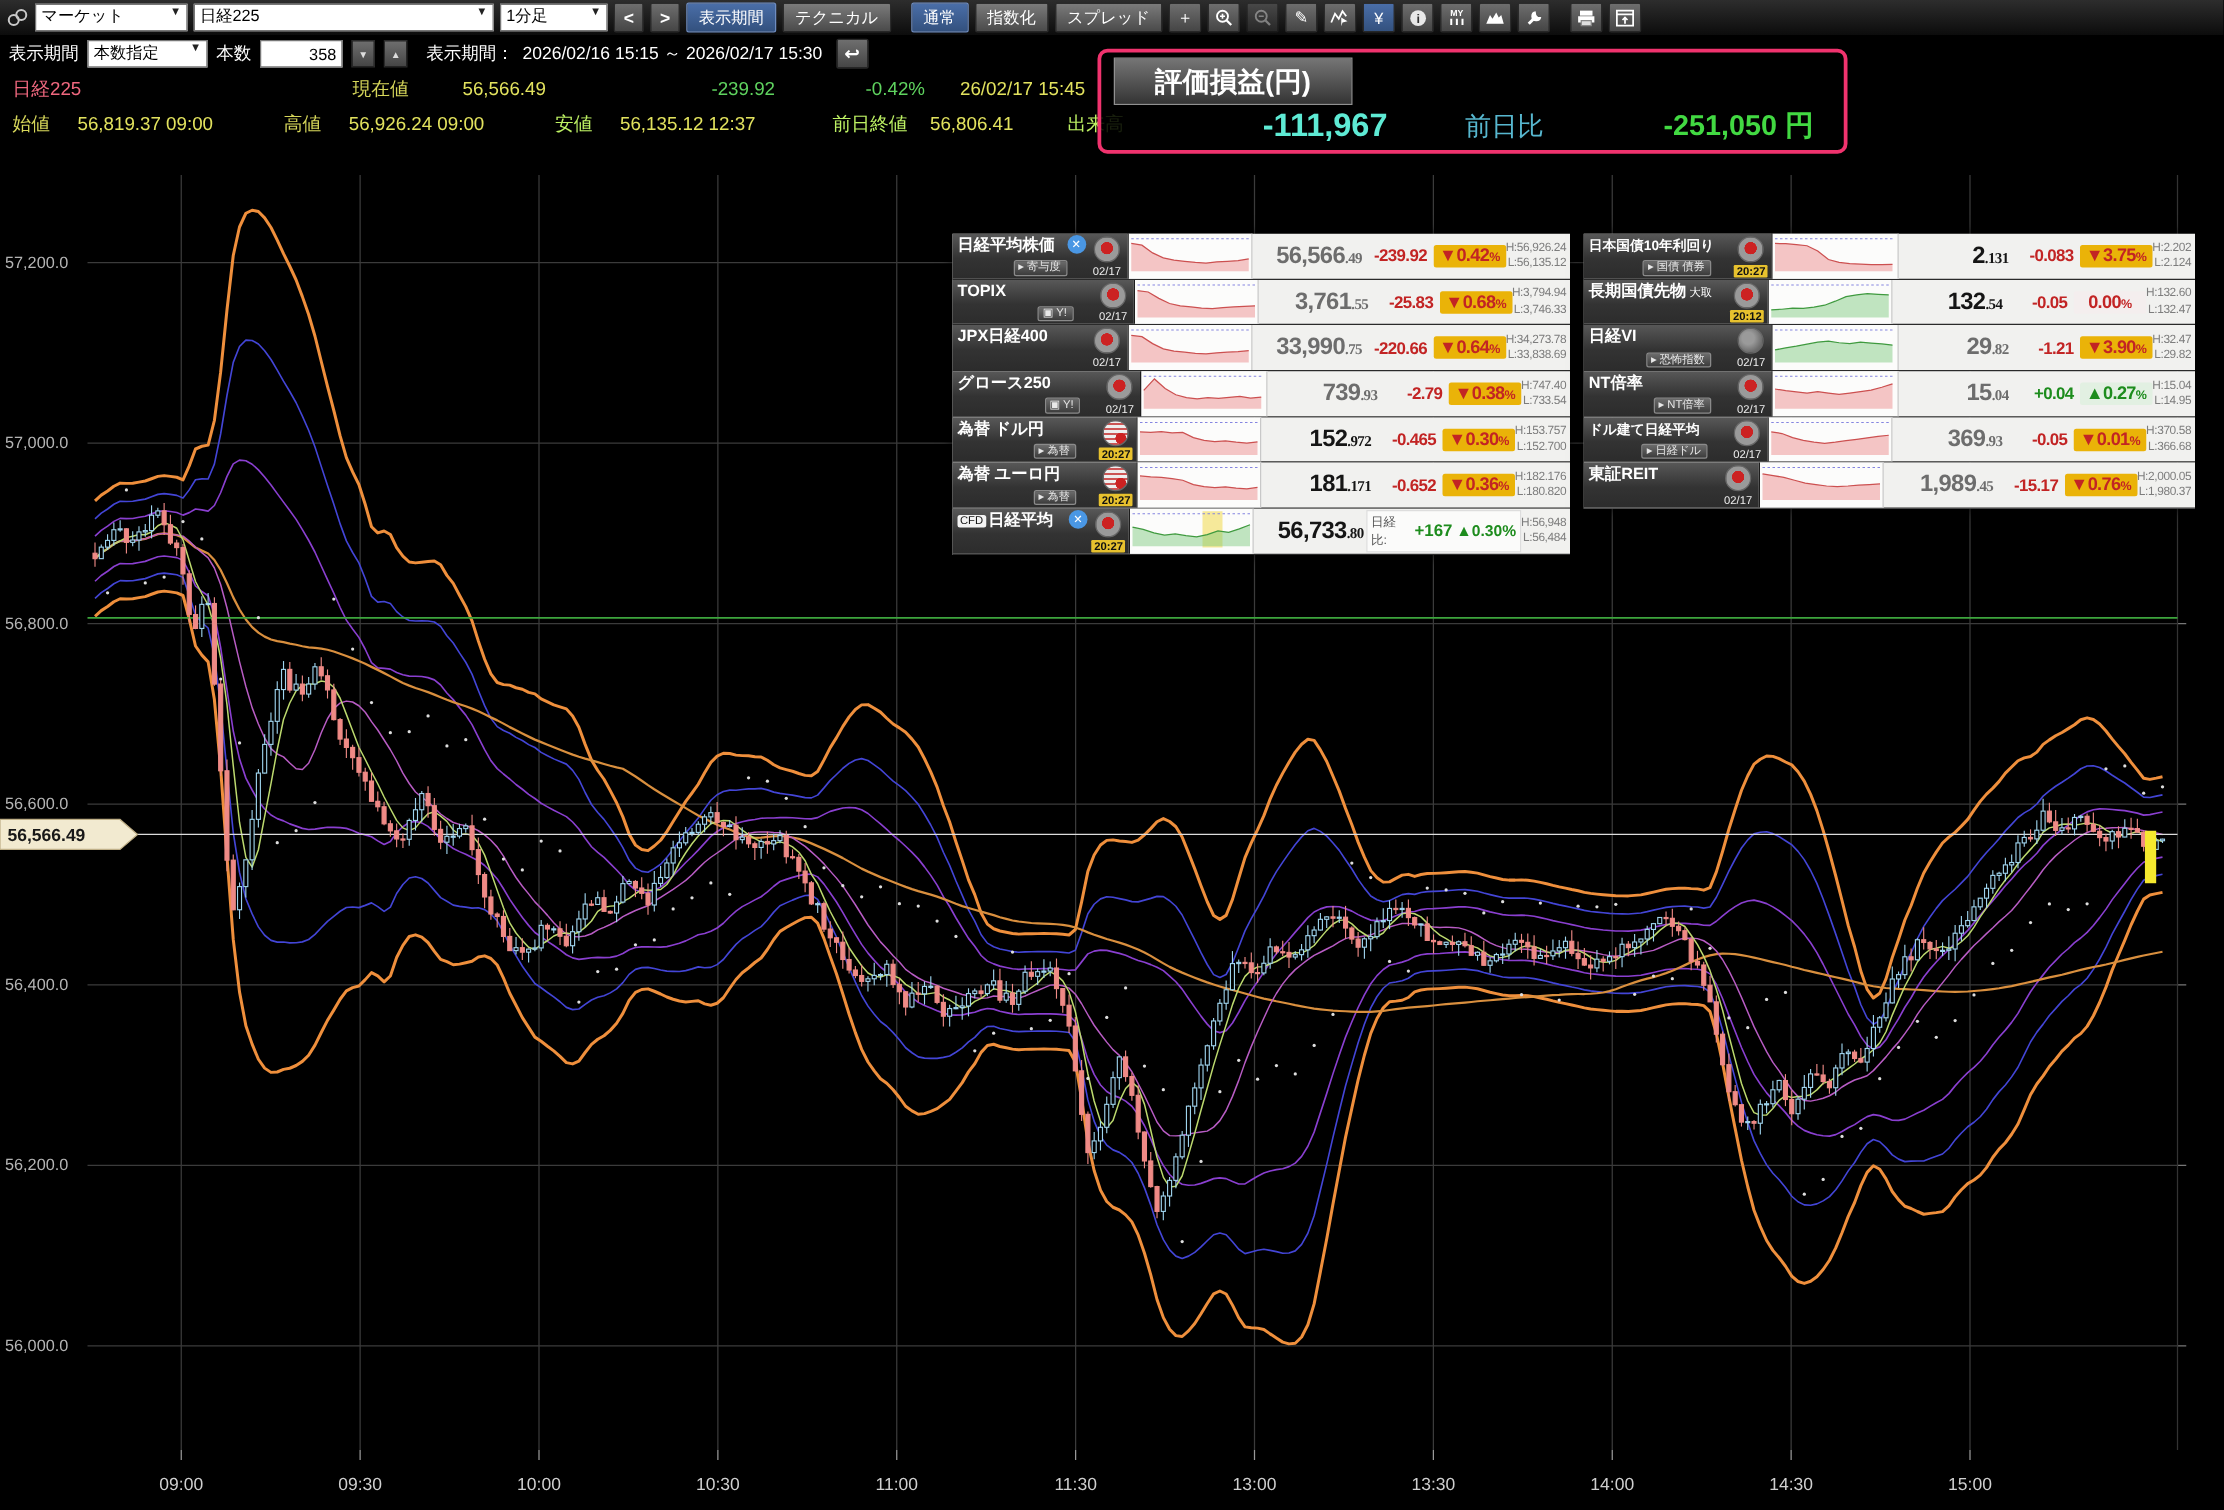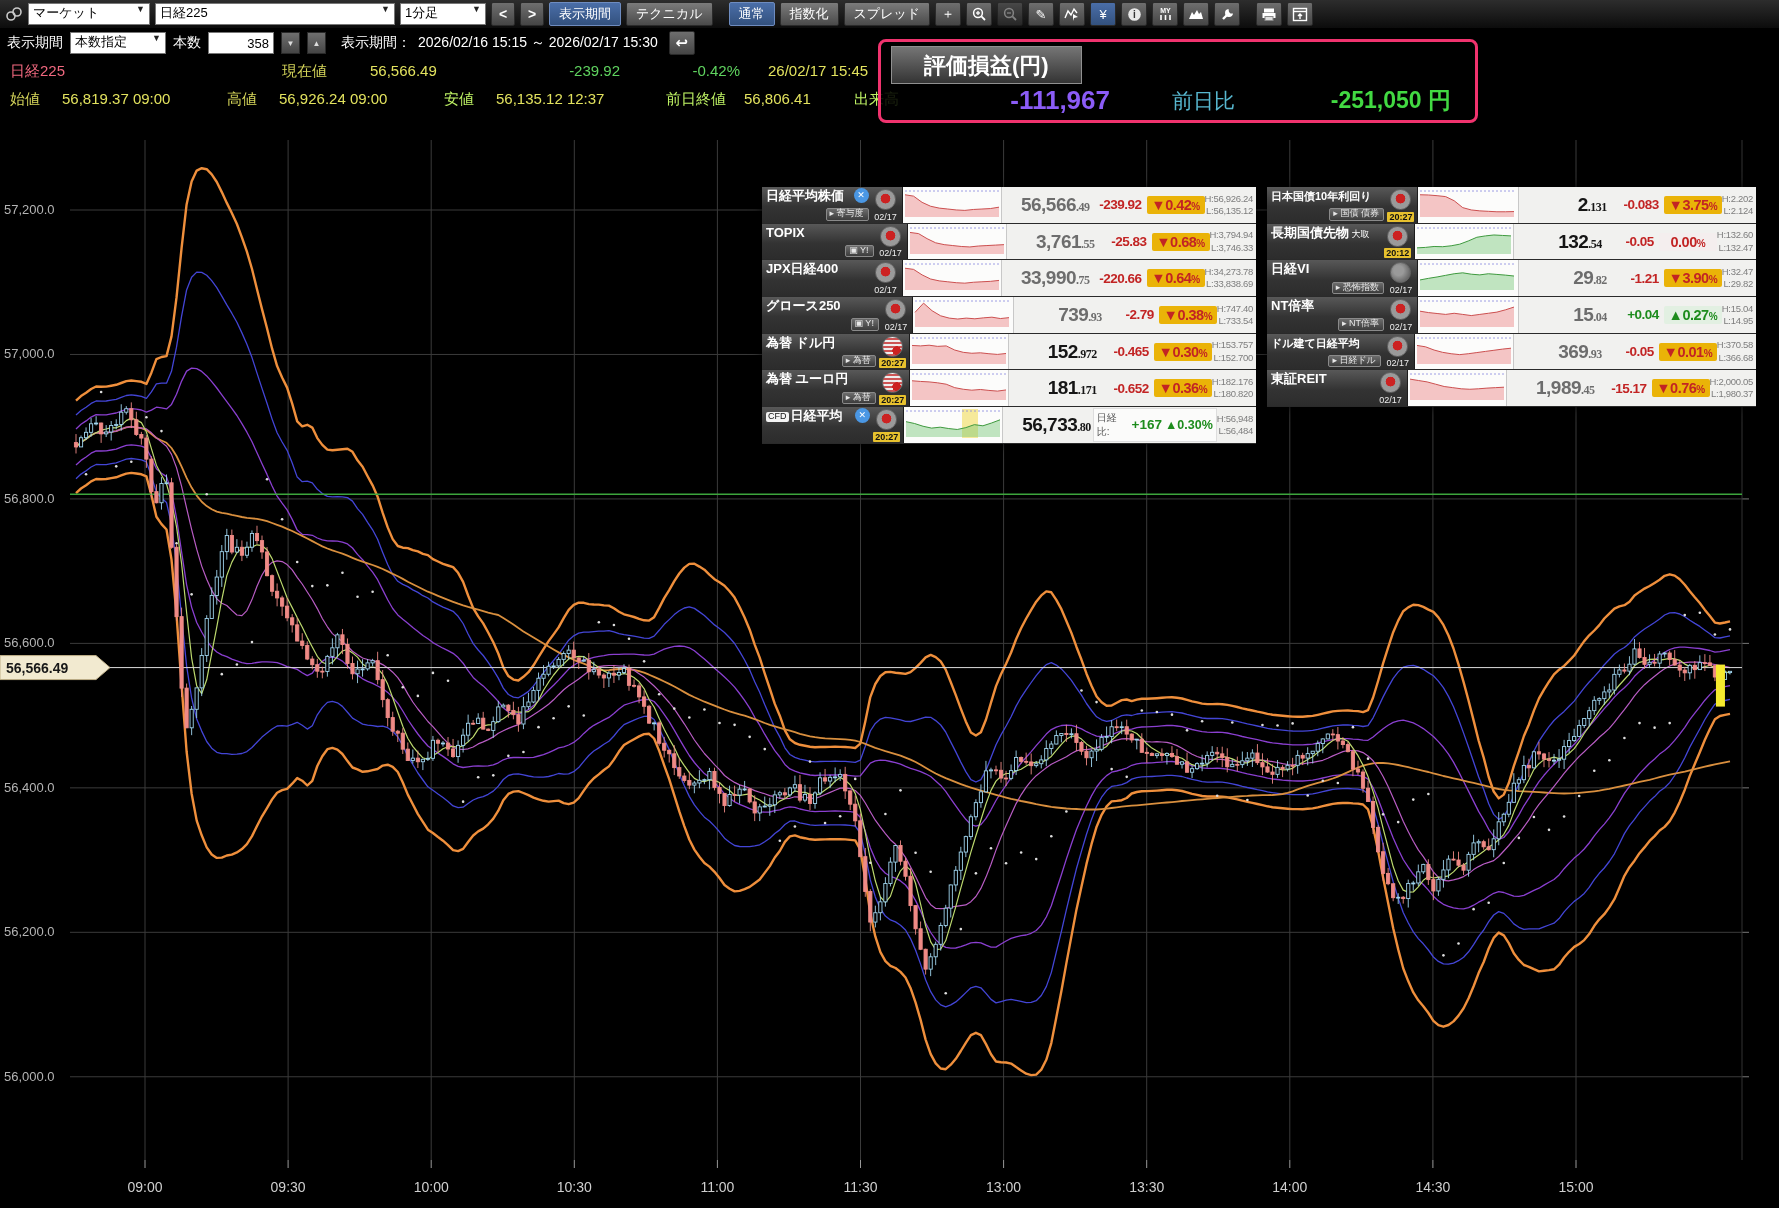--- a/index.html
+++ b/index.html
@@ -41,35 +41,35 @@
   .lbl-t{color:#bef264;}
   .val-y{color:#e2e25e;}
   .val-g{color:#5fd35f;}
 
   
   .pl-panel{position:absolute;left:878px;top:39px;width:600px;height:84px;background:rgba(0,0,0,.88);
         border:3px solid #f0336e;border-radius:8px;z-index:40;box-sizing:border-box;}
   .pl-title{display:inline-block;margin:4px 0 0 10px;padding:4px 32px 2px 32px;font-size:22px;font-weight:bold;
         color:#fff;background:linear-gradient(#757575,#343434);border:1px solid #909090;}
   .pl-row{display:flex;align-items:center;margin-top:1px;padding:0 16px 0 14px;}
-  .pl-value{width:215px;text-align:right;font-size:26px;font-weight:bold;color:#8b5cf6;}
+  .pl-value{width:215px;text-align:right;font-size:26px;font-weight:bold;color:#5eead4;}
   .pl-label{margin-left:62px;font-size:21px;color:#57b7cf;}
   .pl-amount{flex:1;text-align:right;font-size:23px;font-weight:bold;color:#42d942;padding-right:8px;}
 
   
   .wl{position:absolute;z-index:40;display:flex;flex-direction:column;box-shadow:0 0 10px rgba(0,0,0,.9);}
   .wl-row{display:flex;height:35.7px;background:#f1f1ef;border-bottom:1px solid #2a2a2a;}
   .wl-dark{width:150px;display:flex;position:relative;background:linear-gradient(#585858,#333 55%,#2c2c2c);
         border-right:1px solid #1c1c1c;}
   .wl-name{flex:1;position:relative;padding:2px 2px 0 4px;color:#fff;font-weight:bold;font-size:13px;
         line-height:1.05;}
   .wl-name .sfx{font-size:9px;font-weight:normal;margin-top:19px;}
   .wl-badge{display:inline-block;background:#f3f3f3;color:#111;font-size:9px;font-weight:normal;
         border-radius:2px;padding:0 2px;margin-right:2px;vertical-align:1px;}
-  .wl-sub{position:absolute;right:1px;bottom:2px;font-size:9px;font-weight:normal;color:#e8e8e8;
+  .wl-sub{position:absolute;right:16px;bottom:2px;font-size:9px;font-weight:normal;color:#e8e8e8;
         background:linear-gradient(#6c6c6c,#3c3c3c);border:1px solid #8a8a8a;border-radius:2px;
         padding:0 4px 1px 3px;white-space:nowrap;cursor:pointer;}
   .wl-icons{width:32px;display:flex;flex-direction:column;align-items:center;justify-content:space-between;
         padding:2px 0 1px 0;}
   .flag{width:19px;height:19px;border-radius:50%;background:radial-gradient(circle at 50% 45%,#c22 0 34%,#9a9a9a 36%);
         border:1px solid #666;}
   .flag.jpus{background:
         radial-gradient(circle at 72% 72%,#c22 0 22%,rgba(0,0,0,0) 23%),
         repeating-linear-gradient(0deg,#c55 0 2px,#eee 2px 4px);}
   .flag.vi{background:radial-gradient(circle at 40% 40%,#9a9a9a 0 30%,#6b6b6b 70%);}

